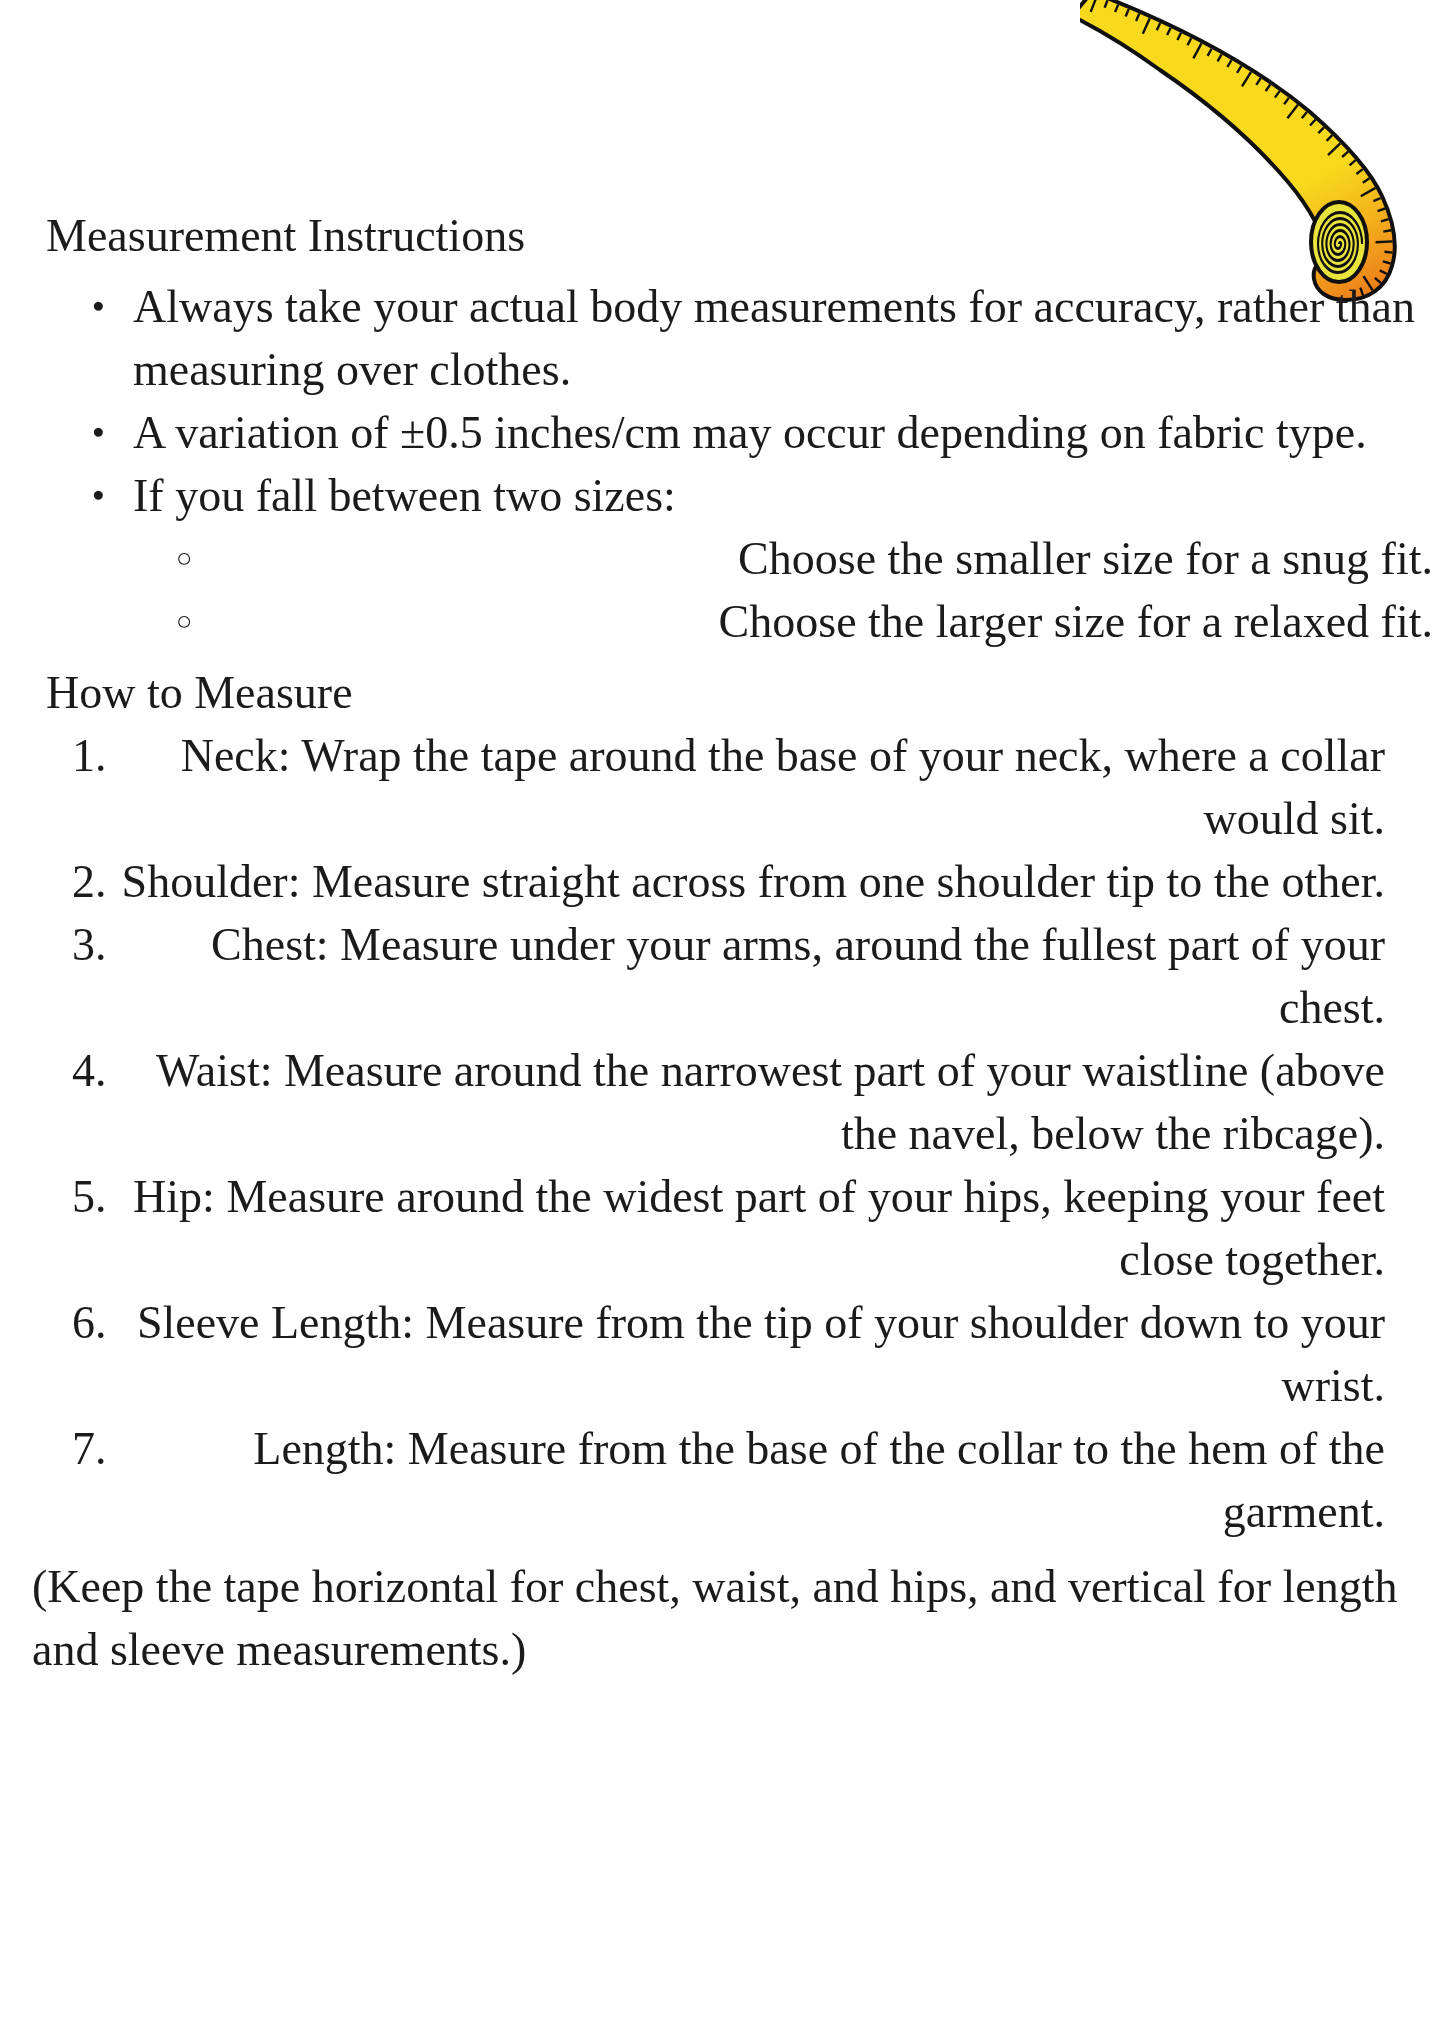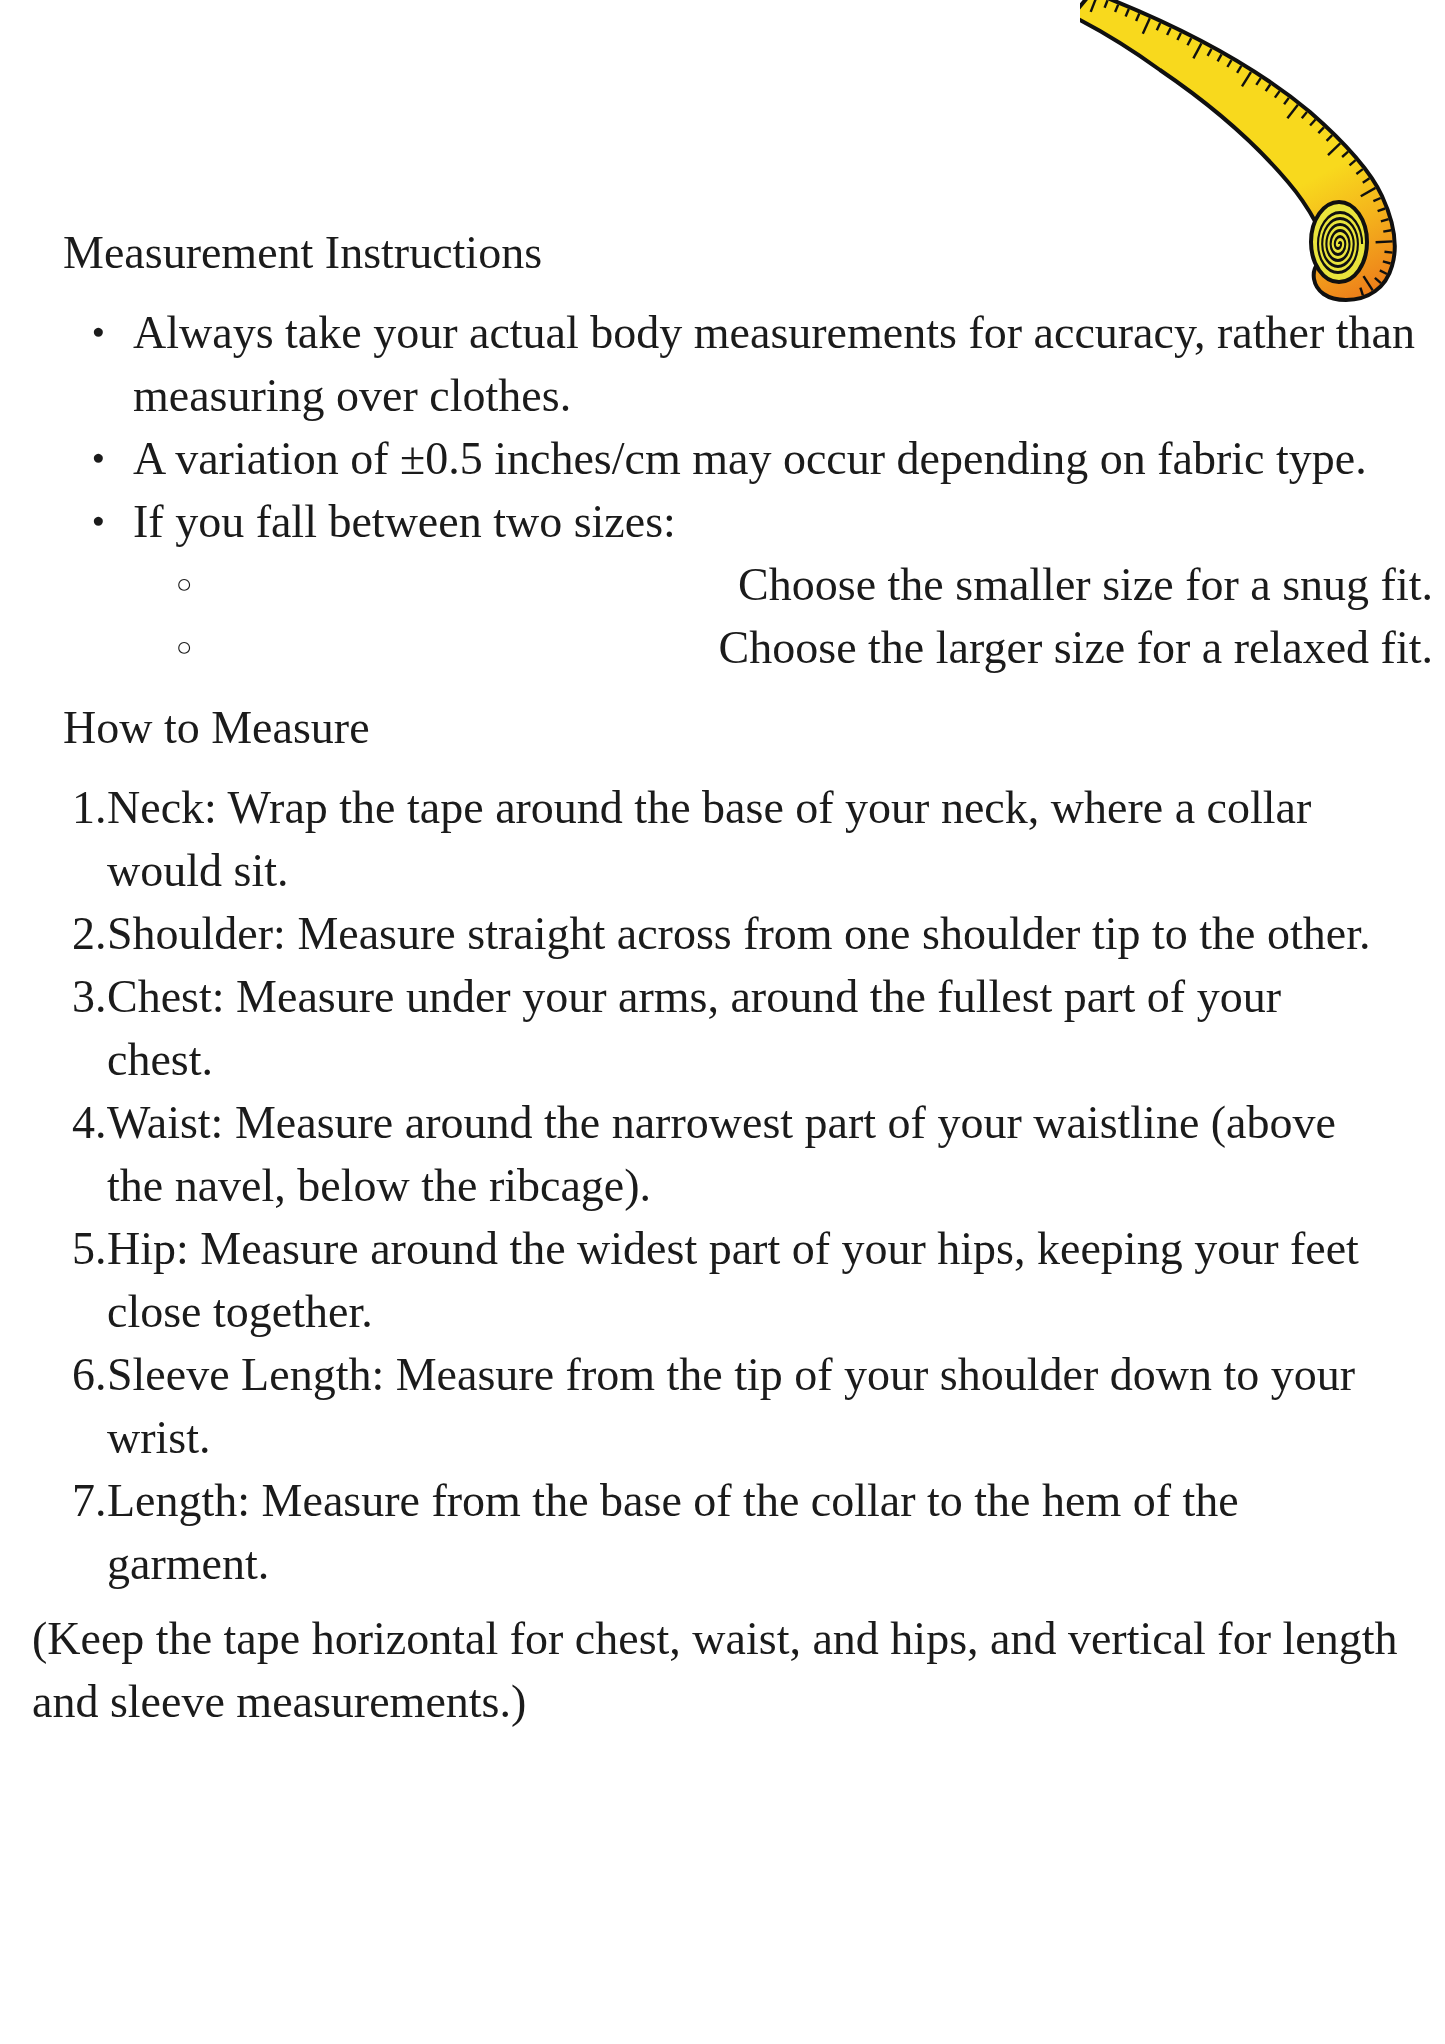--- a/index.html
+++ b/index.html
@@ -20,21 +20,21 @@
   .content {
     position: absolute;
     left: 20px;
     top: 204px;
     width: 1405px;
     font-size: 46px;
     line-height: 63px;
     z-index: 2;
   }
   .heading {
-    margin: 17px;
+    margin: 0;
     padding-left: 26px;
     font-size: 46px;
     font-weight: normal;
     line-height: 63px;
   }
 
   ul.bullets {
     margin: 8px;
     padding: 0 0 0 105px;
     width: 1300px;
@@ -74,20 +74,21 @@
     margin: 0;
     padding: 0;
     width: 1365px;
     list-style: none;
     counter-reset: step;
   }
   ol.steps > li {
     position: relative;
     padding-left: 87px;
     counter-increment: step;
+    text-align: right;
   }
   ol.steps > li::before {
     content: counter(step) ".";
     position: absolute;
     left: 52px;
     top: 0;
     width: 32px;
     text-align: left;
   }
 

